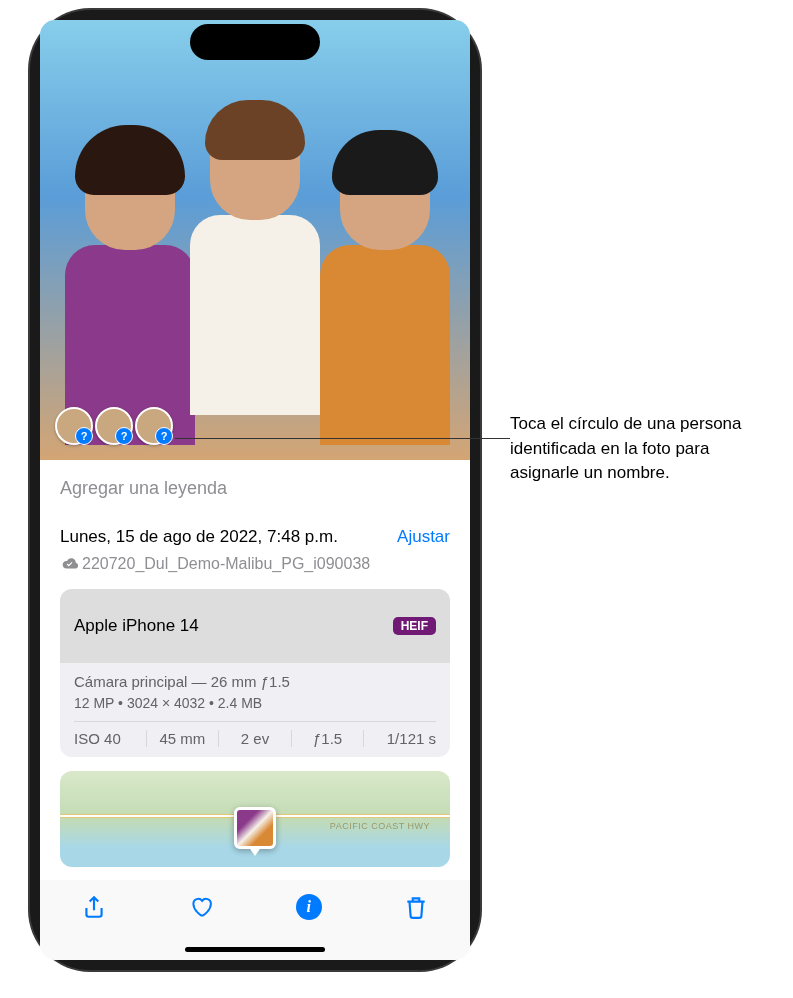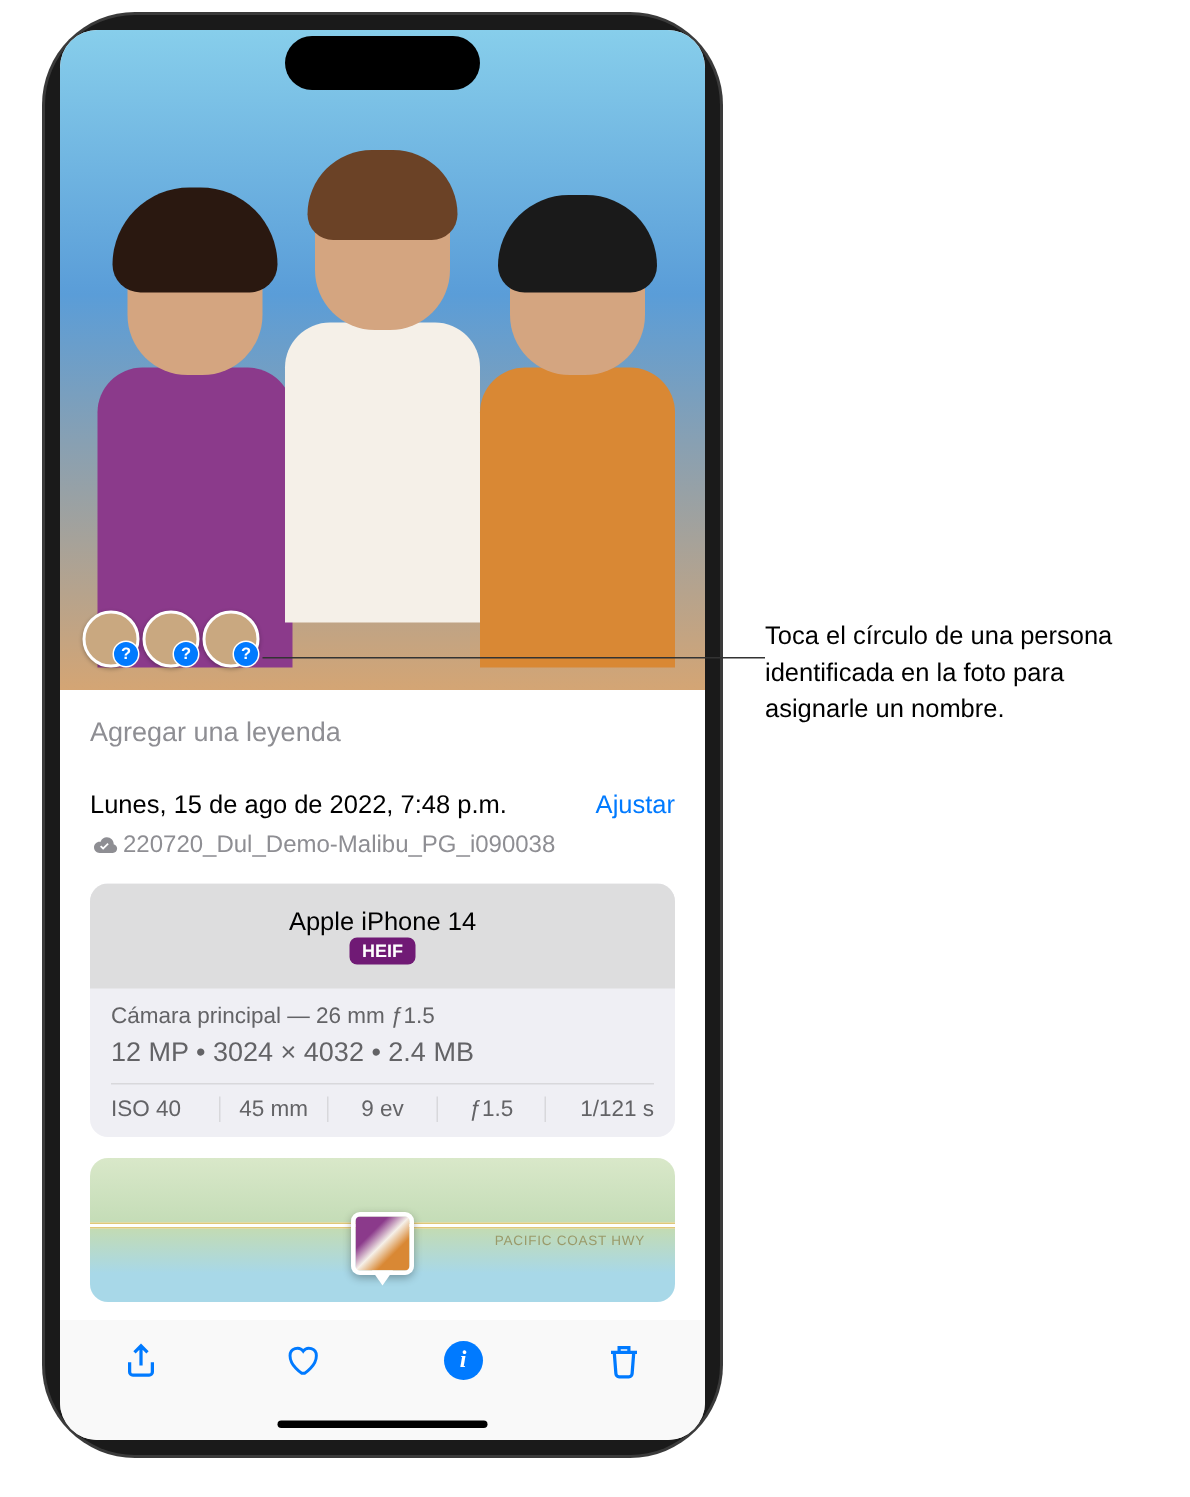--- a/index.html
+++ b/index.html
@@ -22,21 +22,21 @@
       height: 960px;
       background: #1a1a1a;
       border-radius: 60px;
       padding: 10px;
       box-shadow: 0 0 0 2px #3a3a3a;
     }
     .phone-screen {
       width: 100%;
       height: 100%;
       background: white;
-      border-radius: 25px;
+      border-radius: 15px;
       overflow: hidden;
       position: relative;
     }
     .notch {
       position: absolute;
       top: 14px;
       left: 50%;
       transform: translateX(-50%);
       width: 130px;
       height: 36px;
@@ -188,25 +188,24 @@
       font-size: 16px;
     }
     .camera-card {
       background: #efeff4;
       border-radius: 12px;
       overflow: hidden;
       margin-bottom: 14px;
     }
     .camera-header {
       background: #ddddde;
-      padding: 16px 14px;
+      padding: 27px 14px;
       display: flex;
       justify-content: space-between;
       align-items: center;
-      flex-direction: column;
     }
     .camera-title {
       font-size: 17px;
       color: #000;
     }
     .heif-badge {
       background: #701a75;
       color: white;
       font-size: 12px;
       font-weight: 600;
@@ -216,21 +215,21 @@
     .camera-details {
       padding: 10px 14px;
     }
     .lens-text {
       color: #636366;
       font-size: 15px;
       margin-bottom: 5px;
     }
     .specs-text {
       color: #636366;
-      font-size: 18px;
+      font-size: 14px;
       margin-bottom: 10px;
     }
     .exif-row {
       display: flex;
       justify-content: flex-end;
       border-top: 1px solid #d8d8db;
       padding-top: 8px;
     }
     .exif-cell {
       flex: 1;
@@ -406,21 +405,21 @@
         <div class="camera-header">
           <span class="camera-title">Apple iPhone 14</span>
           <span class="heif-badge">HEIF</span>
         </div>
         <div class="camera-details">
           <div class="lens-text">Cámara principal — 26 mm ƒ1.5</div>
           <div class="specs-text">12 MP  •  3024 × 4032  •  2.4 MB</div>
           <div class="exif-row">
             <div class="exif-cell">ISO 40</div>
             <div class="exif-cell">45 mm</div>
-            <div class="exif-cell">9 ev</div>
+            <div class="exif-cell">2 ev</div>
             <div class="exif-cell">ƒ1.5</div>
             <div class="exif-cell">1/121 s</div>
           </div>
         </div>
       </div>
 
       <div class="map-area">
         <div class="map-road"></div>
         <div class="map-road-label">PACIFIC COAST HWY</div>
         <div class="map-pin"></div>

